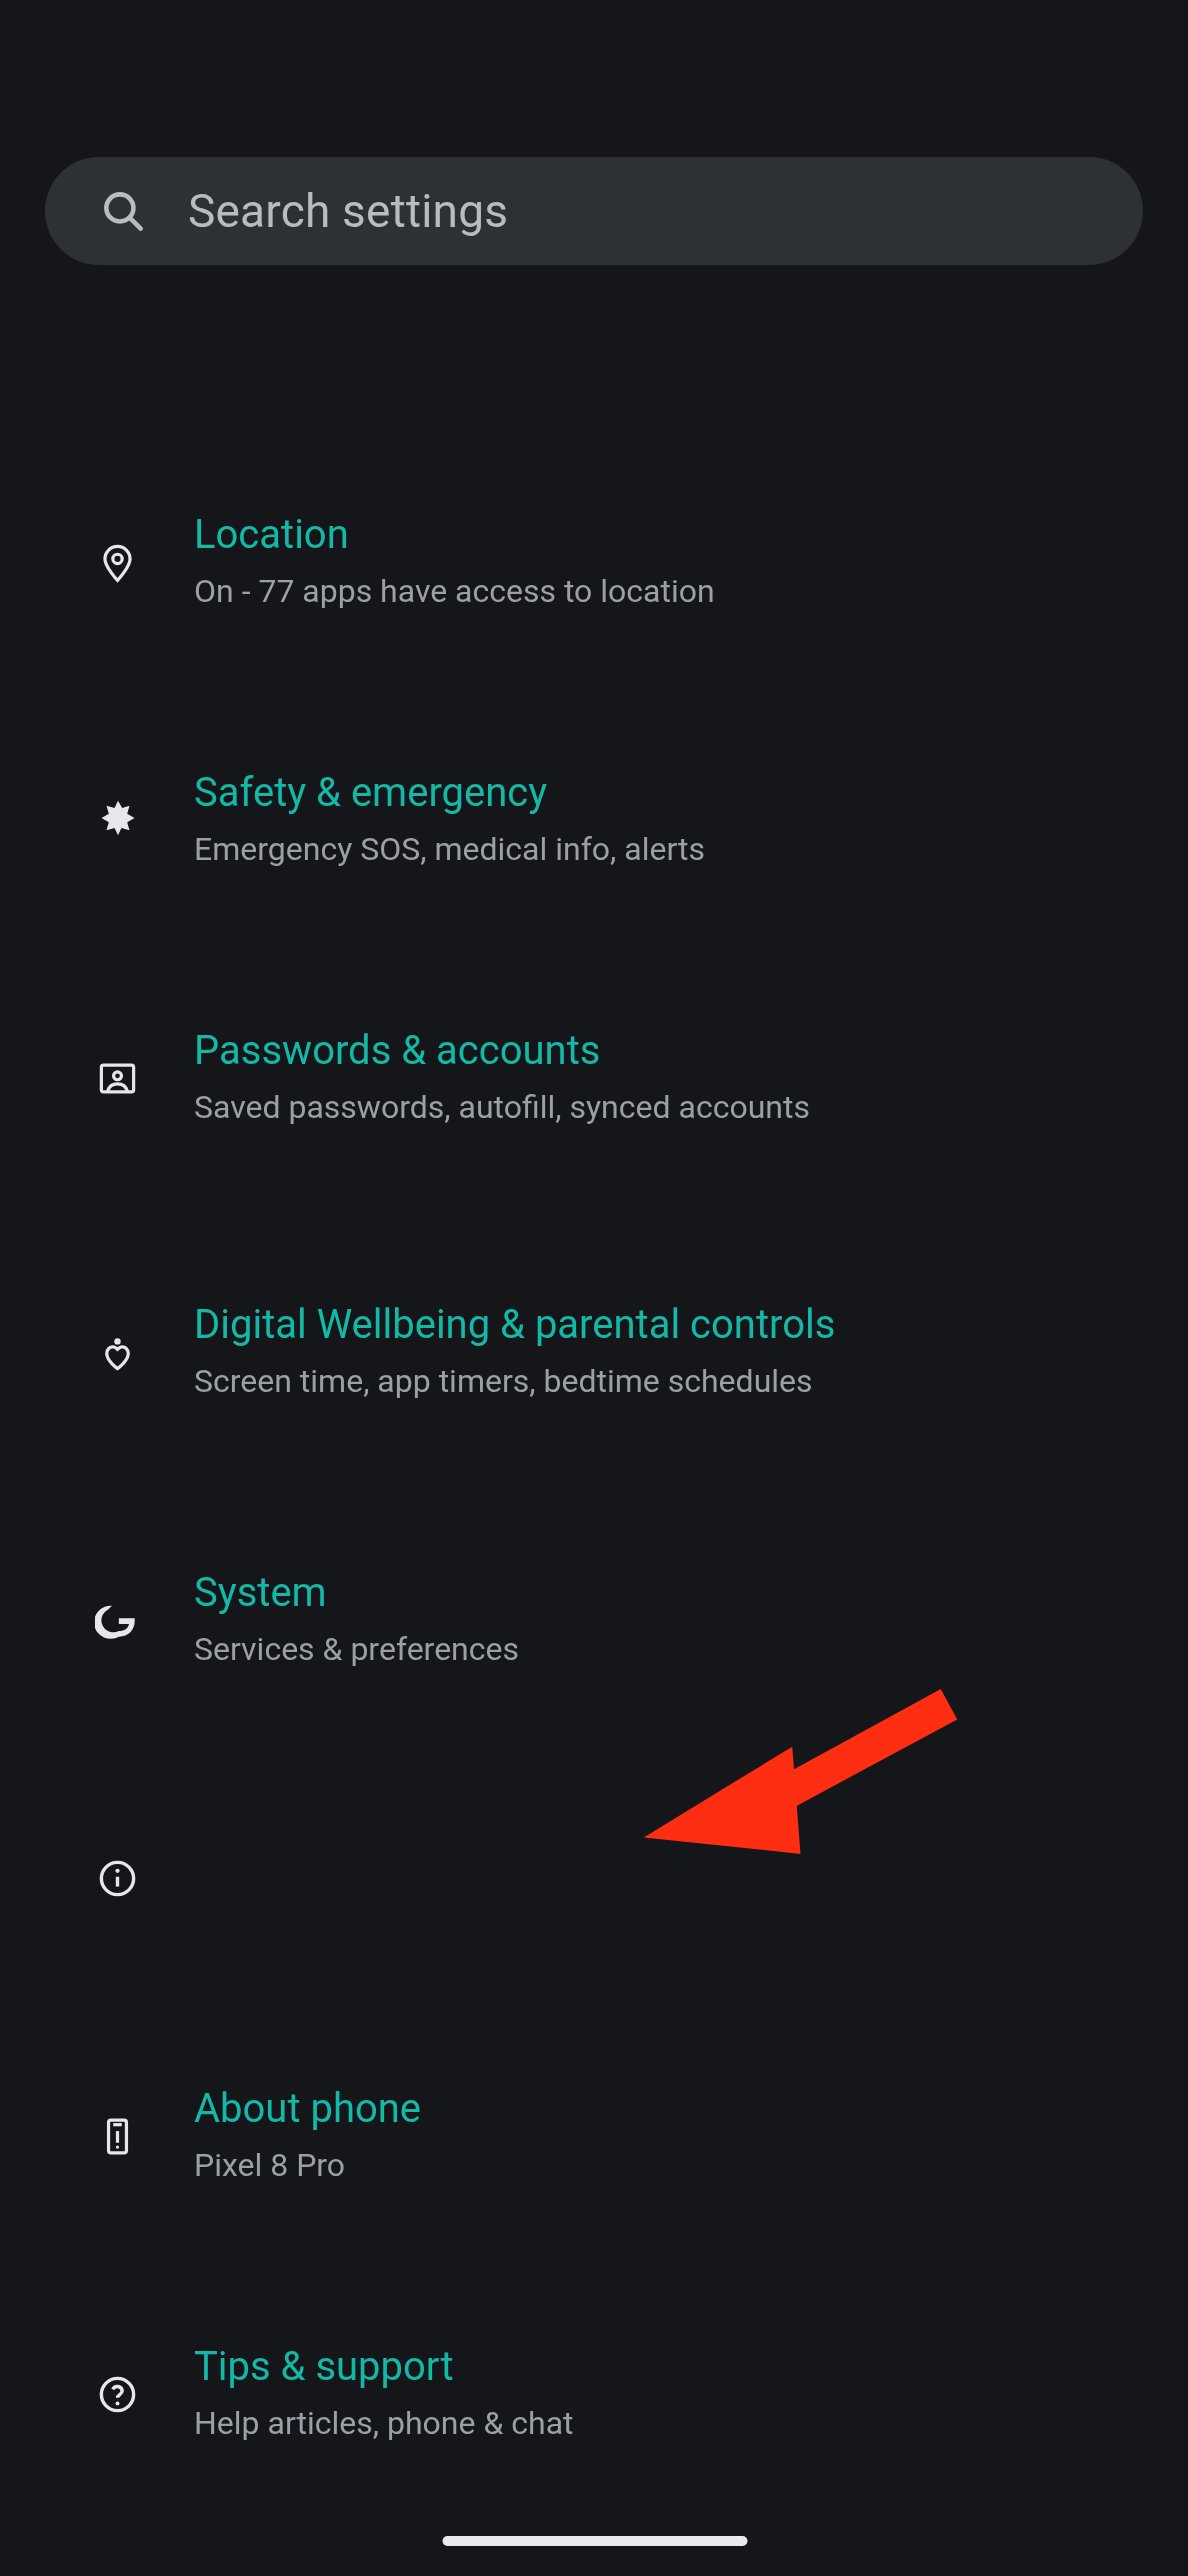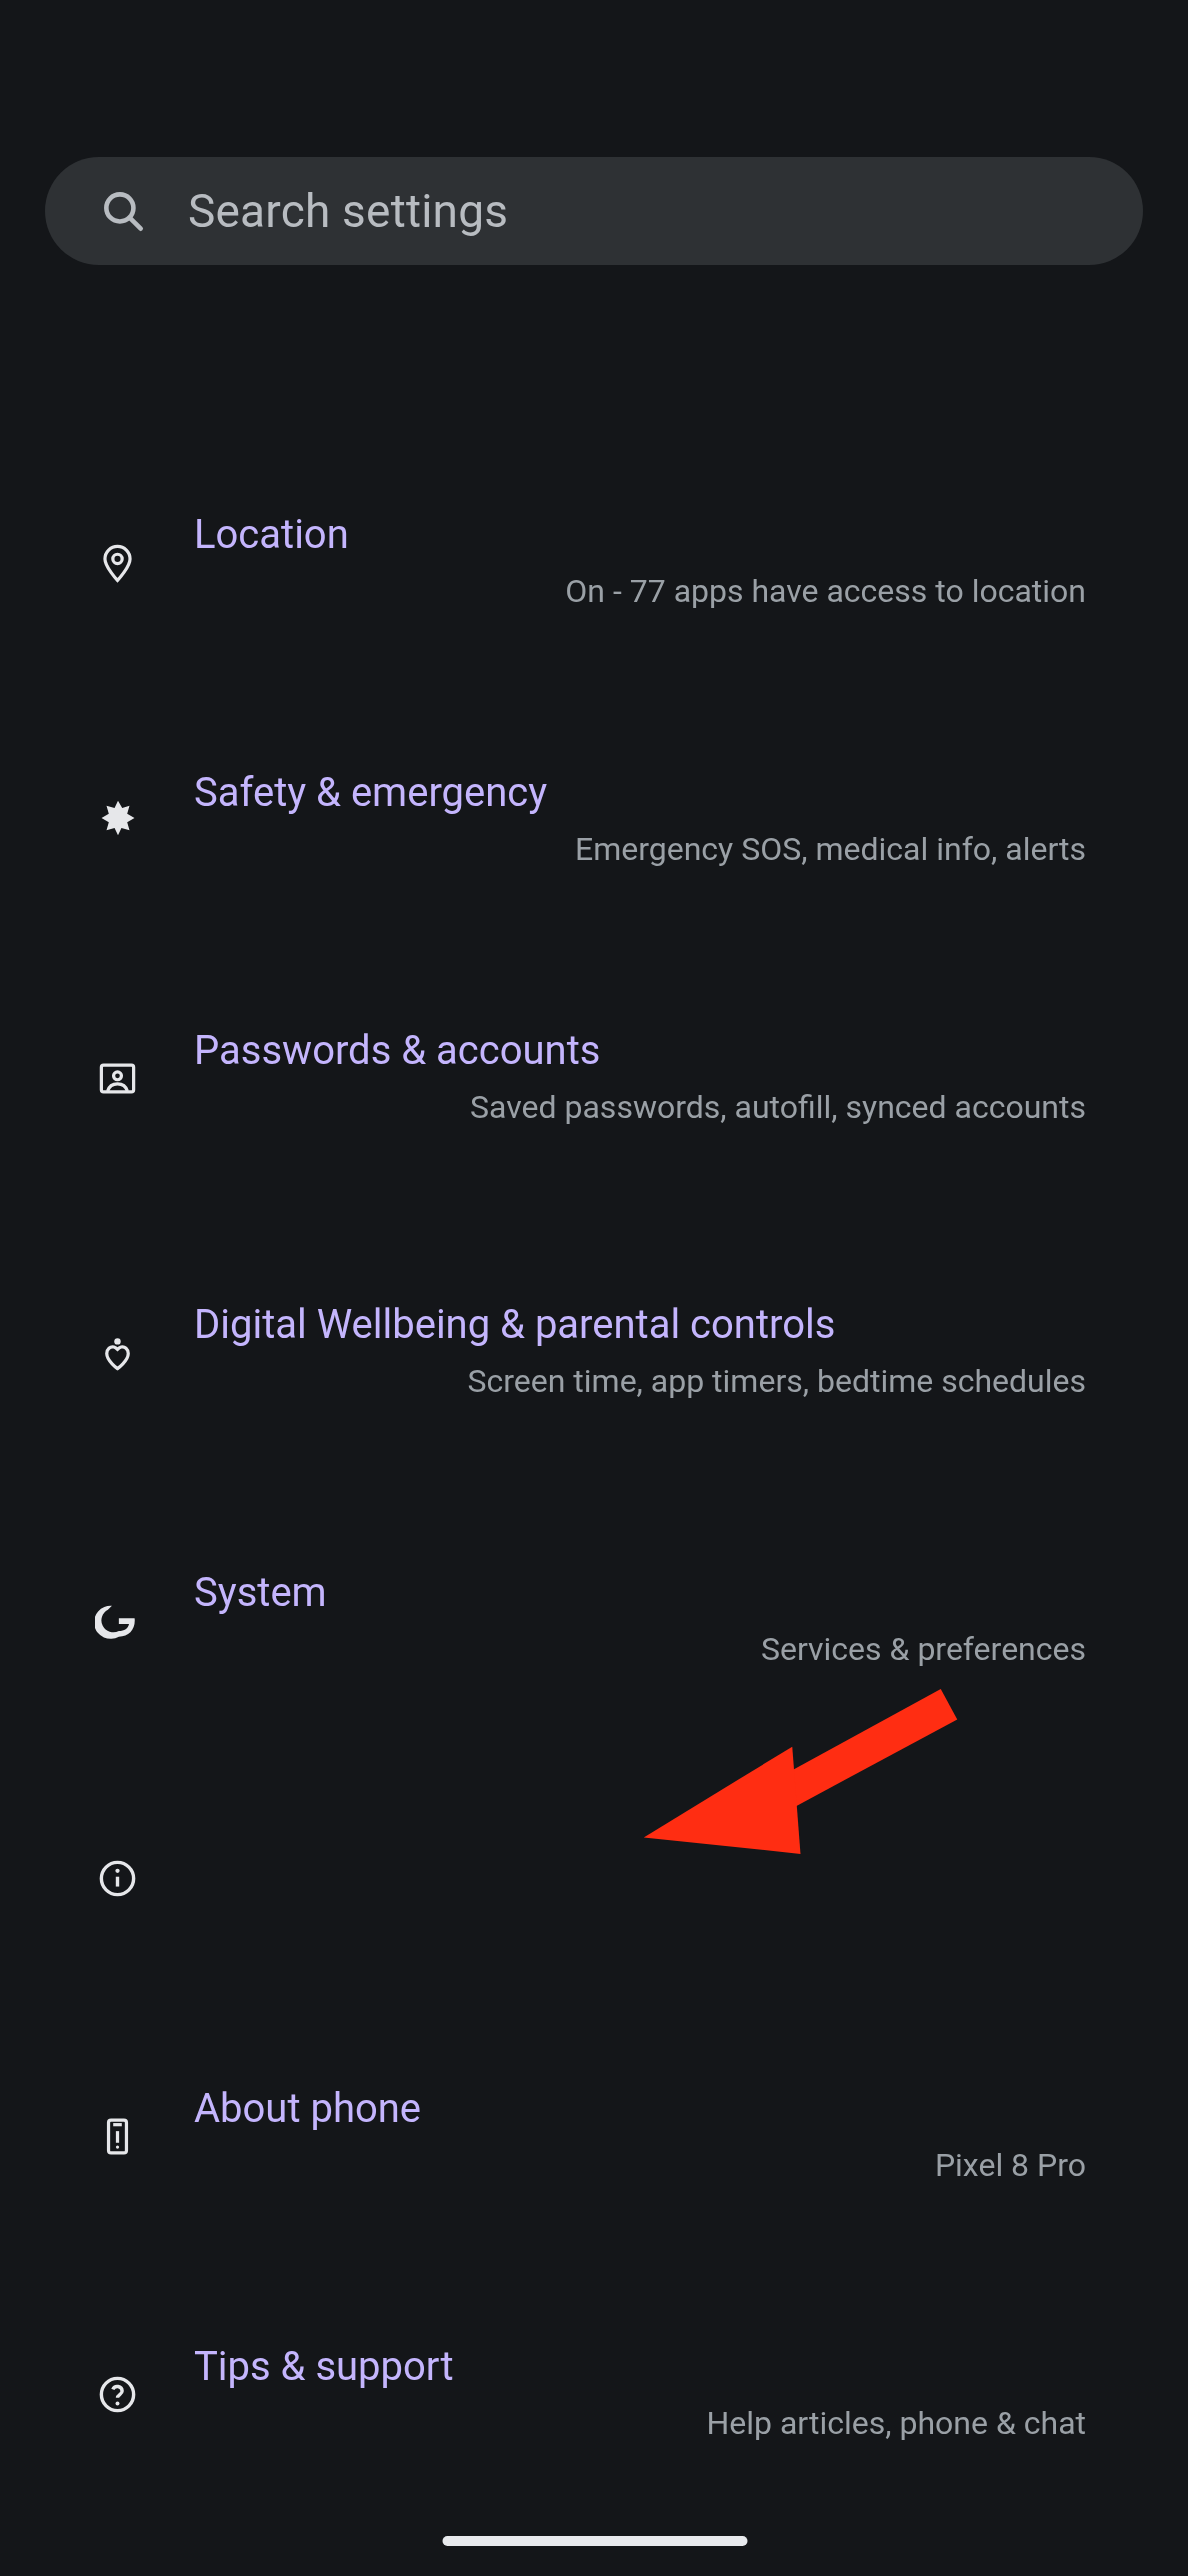--- a/index.html
+++ b/index.html
@@ -72,31 +72,30 @@
   }
   .row .text {
     margin-left: 35px;
     flex: 1 1 auto;
     display: flex;
     flex-direction: column;
   }
   .row .title {
     font-size: 40px;
     font-weight: 400;
-    color: #c4b5fd;
+    color: #14b8a6;
     line-height: 1.15;
   }
   .row .subtitle {
     font-size: 32px;
     font-weight: 400;
     color: #9aa0a6;
     line-height: 1.3;
     margin-top: 13.2px;
     max-width: 892px;
-    text-align: right;
   }
 
   
   .partial-row {
     height: 16.5px;
     overflow: hidden;
     padding: 0 48px 0 192px;
     display: flex;
     align-items: flex-end;
   }

